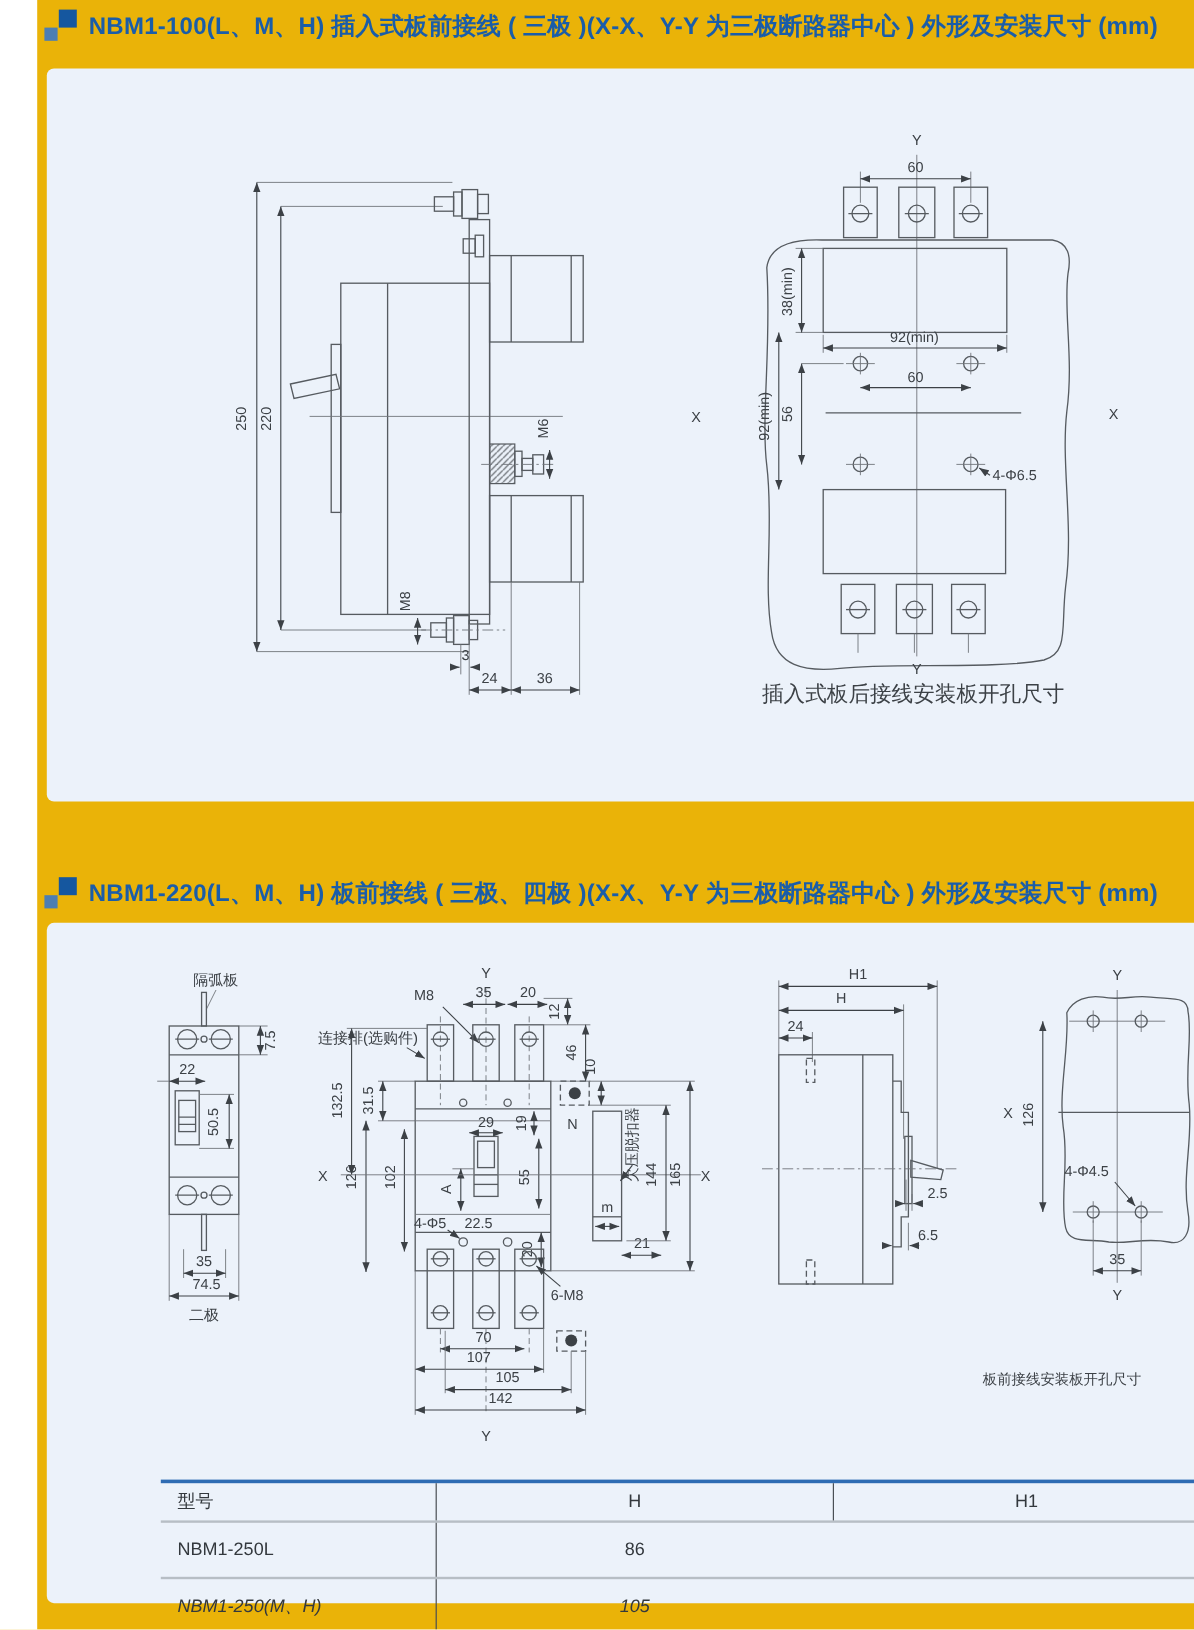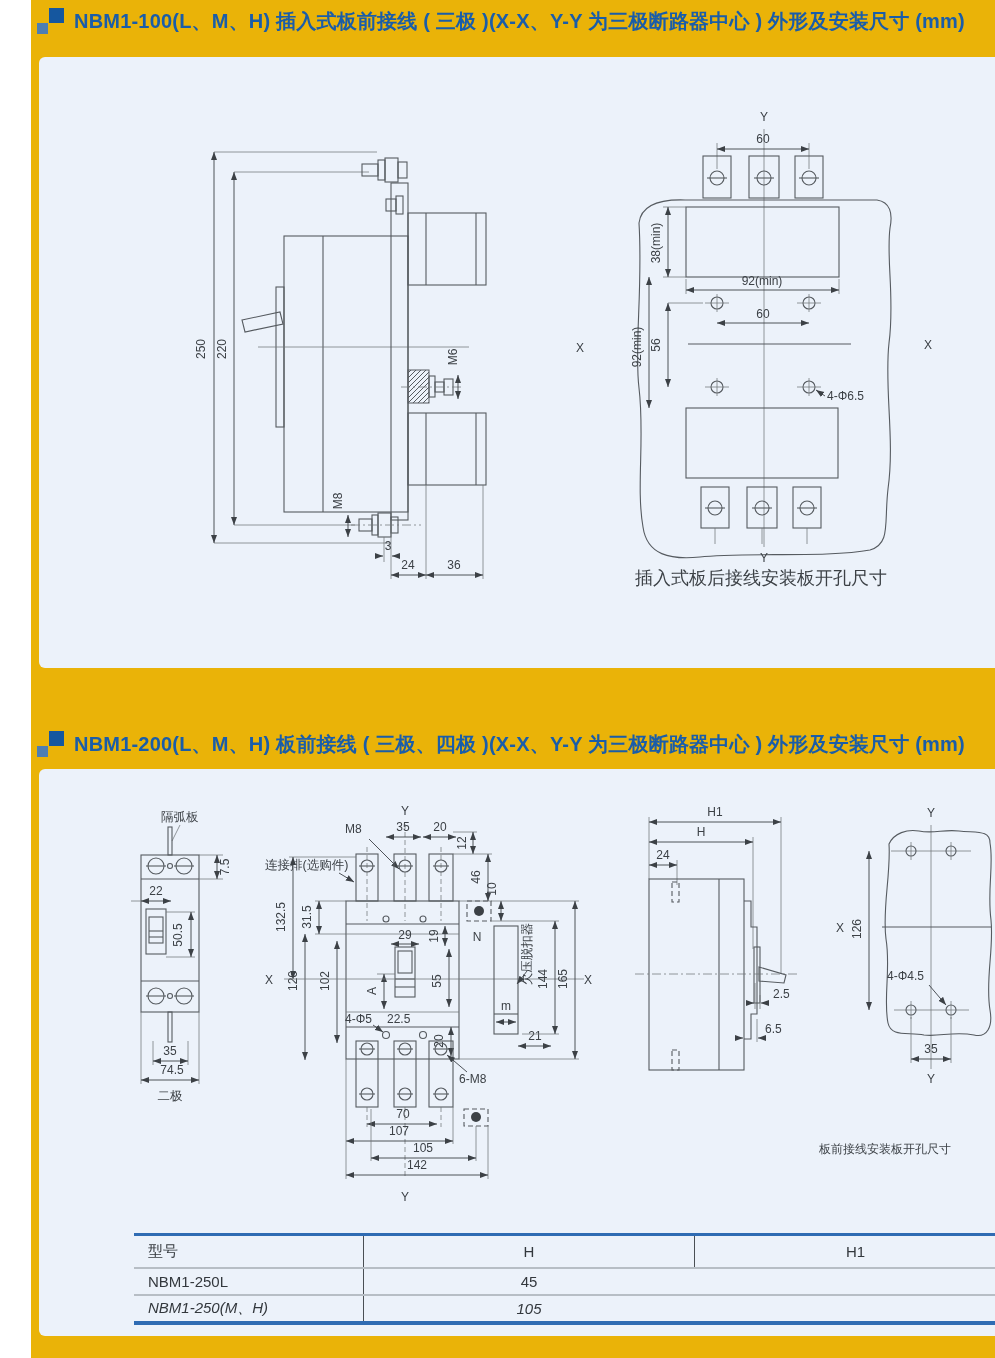--- a/index.html
+++ b/index.html
@@ -27,21 +27,21 @@
   .note{position:absolute;color:#3c4146;}
   .note1{left:548px;top:370px;font-size:16px;line-height:1.75;}
   .note1 div:last-child{padding-left:16px;}
   .note2{left:780px;top:372px;font-size:12px;}
   .spec-table{position:absolute;left:95px;top:464px;width:882px;
               border-top:3px solid #2f6cb3;border-bottom:4px solid #2f6cb3;}
   .tr{display:flex;align-items:stretch;border-bottom:2px solid #b7bec5;}
   .tr:last-child{border-bottom:none;font-style:italic;}
   .td{font-size:15px;color:#33383d;display:flex;align-items:center;text-align:center;}
   .tr.th .td{height:31px;}
-  .tr .td{height:25px;}
+  .tr .td{height:45px;}
   .c1{width:229px;padding-left:14px;box-sizing:border-box;}
   .c2{width:331px;justify-content:center;border-left:1px solid #4a4f54;box-sizing:border-box;}
   .c3{width:322px;justify-content:center;border-left:1px solid #4a4f54;box-sizing:border-box;}
 </style>
 </head>
 <body>
 
 <div class="page">
 
   <div class="title-row t1">
@@ -222,21 +222,21 @@
         <text class="cap" x="722" y="527" text-anchor="middle">插入式板后接线安装板开孔尺寸</text>
       </g>
     </svg>
   </div>
 
   <div class="title-row t2">
     <span class="bullet">
         <span class="sq-d"></span>
         <span class="sq-l"></span>
       </span>
-    <div class="title">NBM1-200(L、M、H) 板前接线 ( 三极、四极 )(X-X、Y-Y 为三极断路器中心 ) 外形及安装尺寸 (mm)</div>
+    <div class="title">NBM1-220(L、M、H) 板前接线 ( 三极、四极 )(X-X、Y-Y 为三极断路器中心 ) 外形及安装尺寸 (mm)</div>
   </div>
 
   <div class="panel p2">
     <svg width="979" height="567" viewBox="0 0 979 567">
       <defs>
         <marker id="ar2" markerWidth="10" markerHeight="8" refX="9" refY="4" orient="auto-start-reverse">
           <path d="M0,0.6 L9,4 L0,7.4 Z" fill="#3c4146"></path>
         </marker>
       </defs>
 
@@ -515,21 +515,21 @@
     <div class="note note2">板前接线安装板开孔尺寸</div>
 
     <div class="spec-table">
       <div class="tr th">
         <div class="td c1">型号</div>
         <div class="td c2">H</div>
         <div class="td c3">H1</div>
       </div>
       <div class="tr">
         <div class="td c1">NBM1-250L</div>
-        <div class="td c2">45</div>
+        <div class="td c2">86</div>
       </div>
       <div class="tr">
         <div class="td c1">NBM1-250(M、H)</div>
         <div class="td c2">105</div>
       </div>
     </div>
   </div>
 </div>
 
 </body></html>

